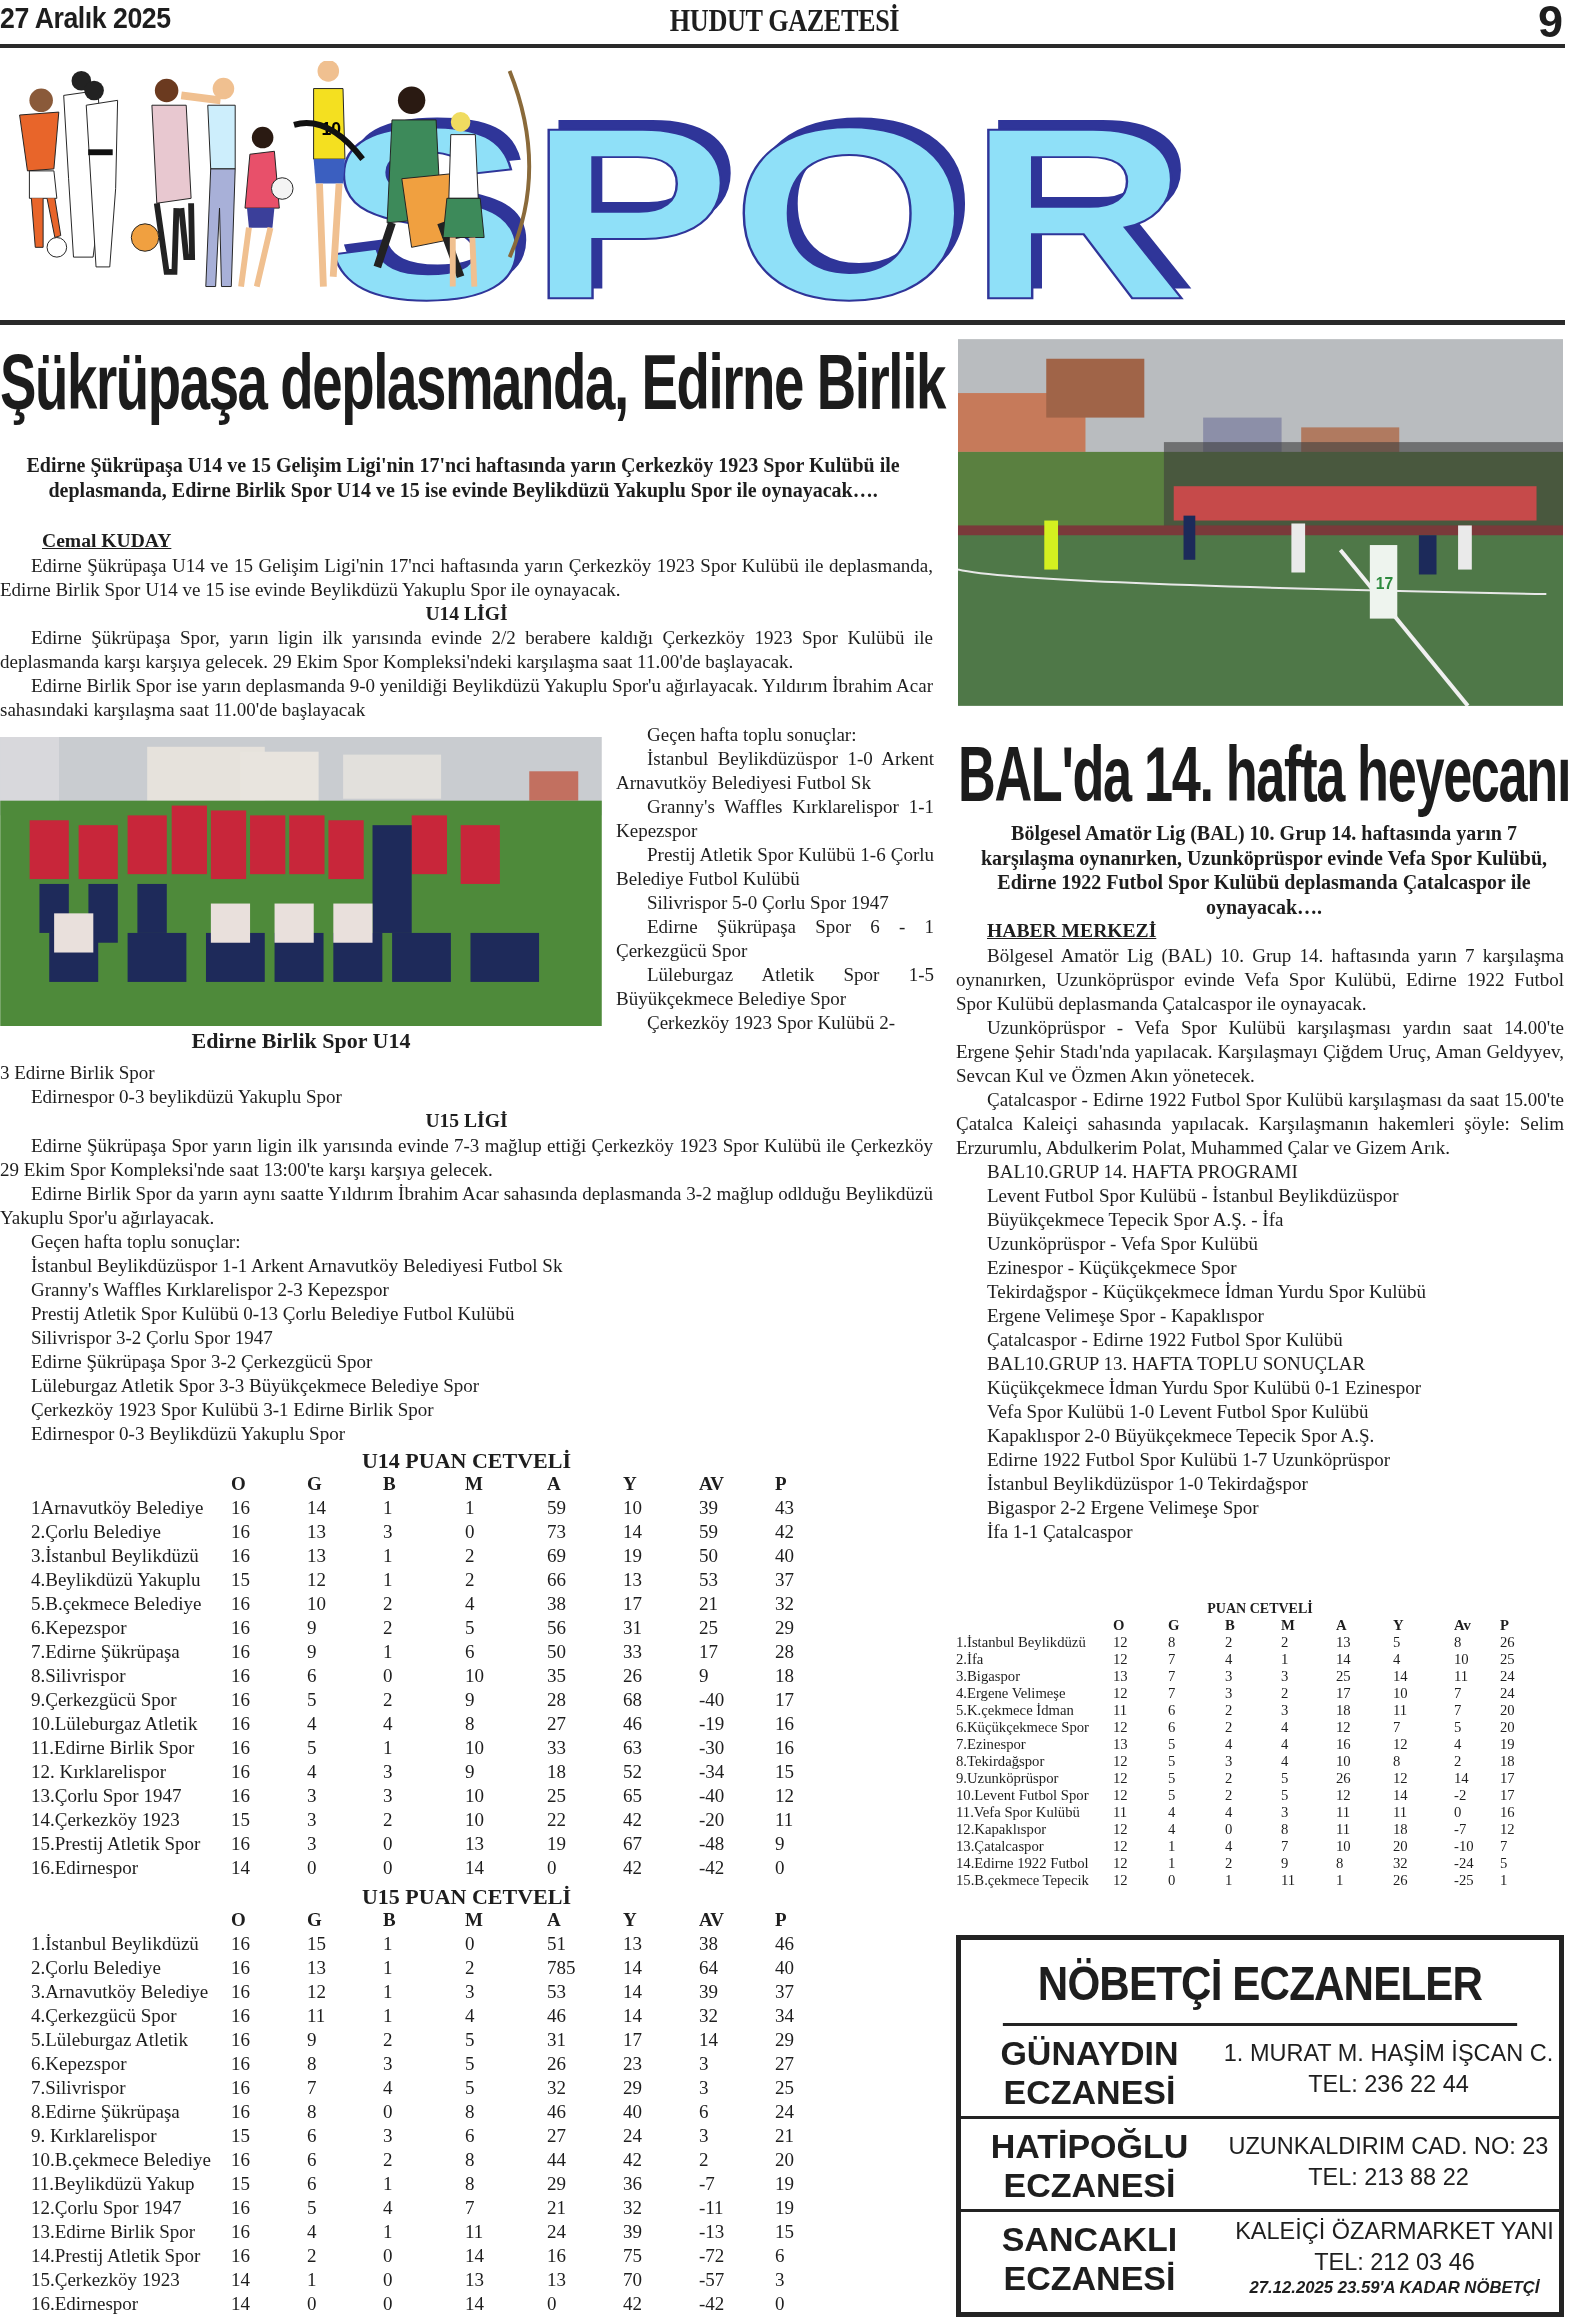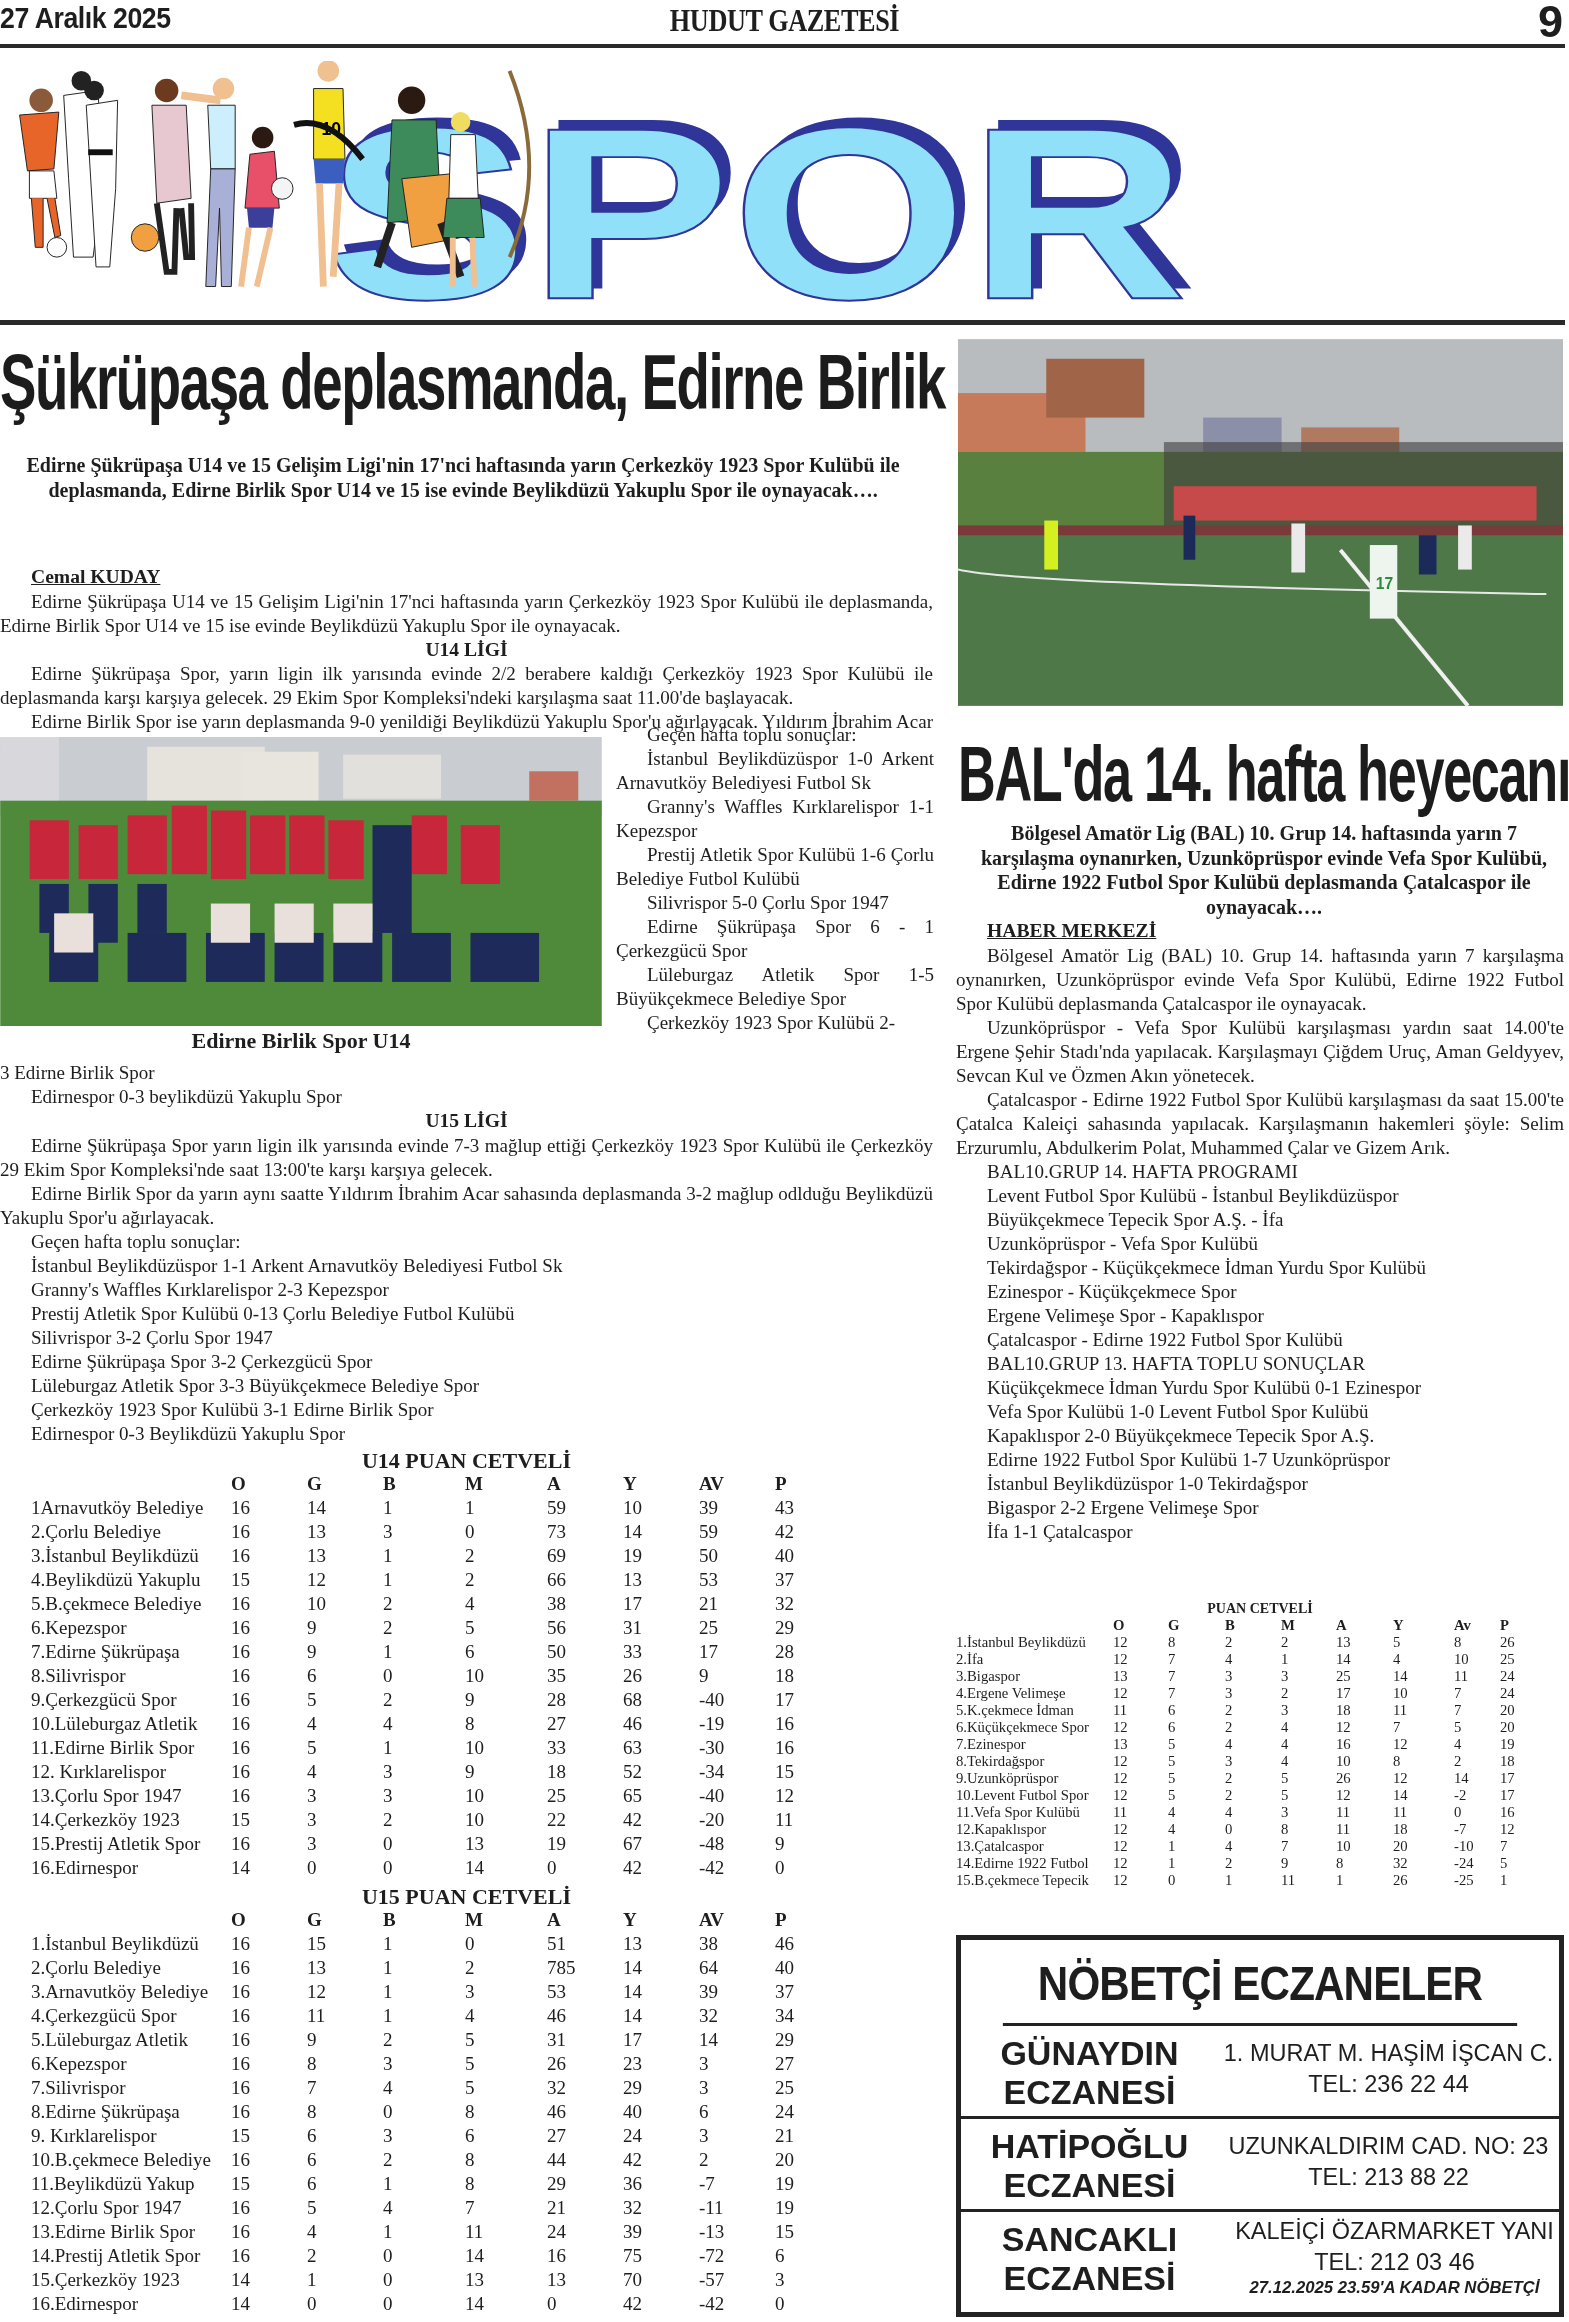--- a/index.html
+++ b/index.html
@@ -129,21 +129,21 @@
   </svg>
 </div>
 <div class="rule-thick" style="top:320px;height:4.9px;"></div>
 
 <article>
   <h1 class="abs headline" style="left:0;top:338px;font-size:78px;line-height:88px;transform:scaleX(0.70);">Şükrüpaşa deplasmanda, Edirne Birlik evinde</h1>
 
   <div class="abs lead" style="left:19.6px;top:453px;width:887px;">Edirne Şükrüpaşa U14 ve 15 Gelişim Ligi'nin 17'nci haftasında yarın Çerkezköy 1923 Spor Kulübü ile deplasmanda, Edirne Birlik Spor U14 ve 15 ise evinde Beylikdüzü Yakuplu Spor ile oynayacak….</div>
 
   <div class="abs body" style="left:0;top:529px;width:933px;">
-    <div class="byline" style="display:inline-block;padding-left:31px;margin-top:36px;">Cemal KUDAY</div>
+    <div class="byline" style="display:inline-block;padding-left:42px;">Cemal KUDAY</div>
     <p>Edirne Şükrüpaşa U14 ve 15 Gelişim Ligi'nin 17'nci haftasında yarın Çerkezköy 1923 Spor Kulübü ile deplasmanda, Edirne Birlik Spor U14 ve 15 ise evinde Beylikdüzü Yakuplu Spor ile oynayacak.</p>
     <div class="sub">U14 LİGİ</div>
     <p>Edirne Şükrüpaşa Spor, yarın ligin ilk yarısında evinde 2/2 berabere kaldığı Çerkezköy 1923 Spor Kulübü ile deplasmanda karşı karşıya gelecek. 29 Ekim Spor Kompleksi'ndeki karşılaşma saat 11.00'de başlayacak.</p>
     <p>Edirne Birlik Spor ise yarın deplasmanda 9-0 yenildiği Beylikdüzü Yakuplu Spor'u ağırlayacak. Yıldırım İbrahim Acar sahasındaki karşılaşma saat 11.00'de başlayacak</p>
   </div>
 
   <figure class="photo" style="left:0;top:737px;width:602px;height:289px;">
     <svg width="602" height="289" viewBox="0 0 614 295">
       <rect width="614" height="80" fill="#c9ccd0"></rect>
       <rect x="0" y="0" width="60" height="70" fill="#d8d8dc"></rect>
@@ -661,22 +661,22 @@
 
   <div class="abs body" style="left:956px;top:919px;width:608px;">
     <div class="byline" style="display:inline-block;">HABER MERKEZİ</div>
     <p>Bölgesel Amatör Lig (BAL) 10. Grup 14. haftasında yarın 7 karşılaşma oynanırken, Uzunköprüspor evinde Vefa Spor Kulübü, Edirne 1922 Futbol Spor Kulübü deplasmanda Çatalcaspor ile oynayacak.</p>
     <p>Uzunköprüspor - Vefa Spor Kulübü karşılaşması yardın saat 14.00'te Ergene Şehir Stadı'nda yapılacak. Karşılaşmayı Çiğdem Uruç, Aman Geldyyev,  Sevcan Kul ve Özmen Akın yönetecek.</p>
     <p>Çatalcaspor - Edirne 1922 Futbol Spor Kulübü karşılaşması da saat 15.00'te Çatalca Kaleiçi sahasında yapılacak. Karşılaşmanın  hakemleri şöyle: Selim Erzurumlu, Abdulkerim Polat, Muhammed Çalar ve Gizem Arık.</p>
     <div class="li">BAL10.GRUP 14. HAFTA PROGRAMI</div>
     <div class="li">Levent Futbol Spor Kulübü - İstanbul Beylikdüzüspor</div>
     <div class="li">Büyükçekmece Tepecik Spor A.Ş. - İfa</div>
     <div class="li">Uzunköprüspor - Vefa Spor Kulübü</div>
+    <div class="li">Ezinespor - Küçükçekmece Spor</div>
     <div class="li">Tekirdağspor - Küçükçekmece İdman Yurdu Spor Kulübü</div>
-    <div class="li">Ezinespor - Küçükçekmece Spor</div>
     <div class="li">Ergene Velimeşe Spor - Kapaklıspor</div>
     <div class="li">Çatalcaspor - Edirne 1922 Futbol Spor Kulübü</div>
     <div class="li">BAL10.GRUP 13. HAFTA TOPLU SONUÇLAR</div>
     <div class="li">Küçükçekmece İdman Yurdu Spor Kulübü 0-1 Ezinespor</div>
     <div class="li">Vefa Spor Kulübü 1-0 Levent Futbol Spor Kulübü</div>
     <div class="li">Kapaklıspor 2-0 Büyükçekmece Tepecik Spor A.Ş.</div>
     <div class="li">Edirne 1922 Futbol Spor Kulübü 1-7 Uzunköprüspor</div>
     <div class="li">İstanbul Beylikdüzüspor 1-0 Tekirdağspor</div>
     <div class="li">Bigaspor 2-2 Ergene Velimeşe Spor</div>
     <div class="li">İfa 1-1 Çatalcaspor</div>

